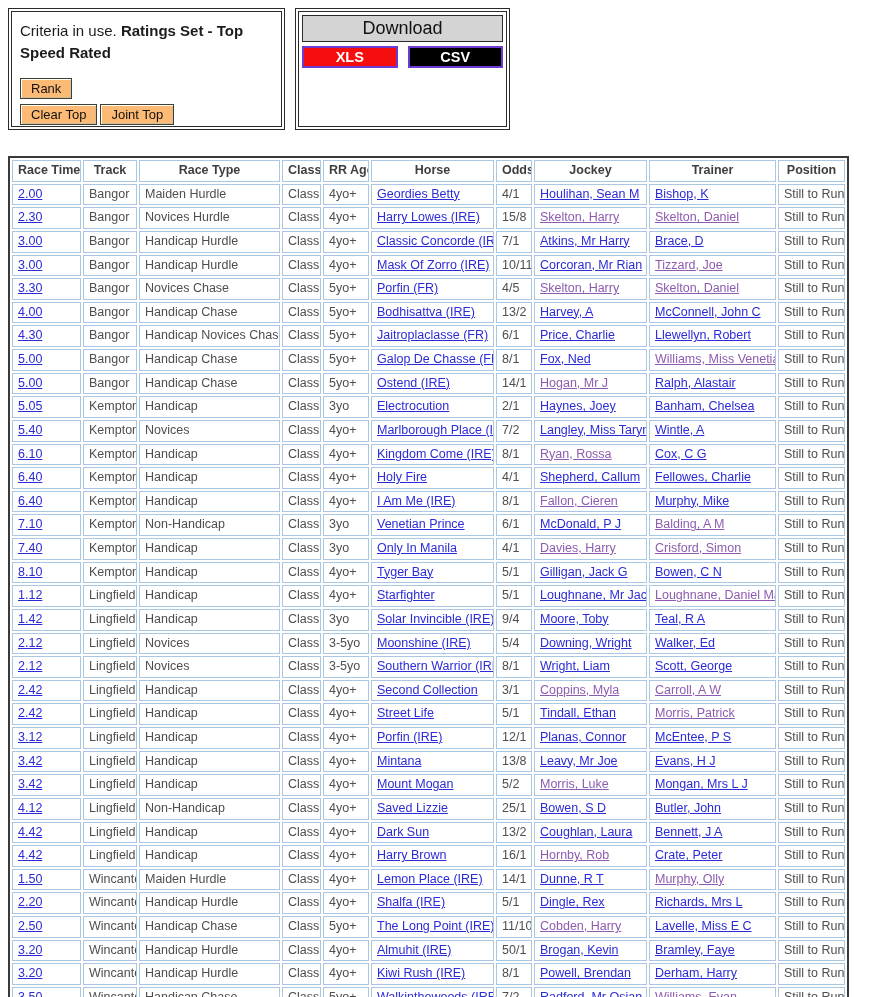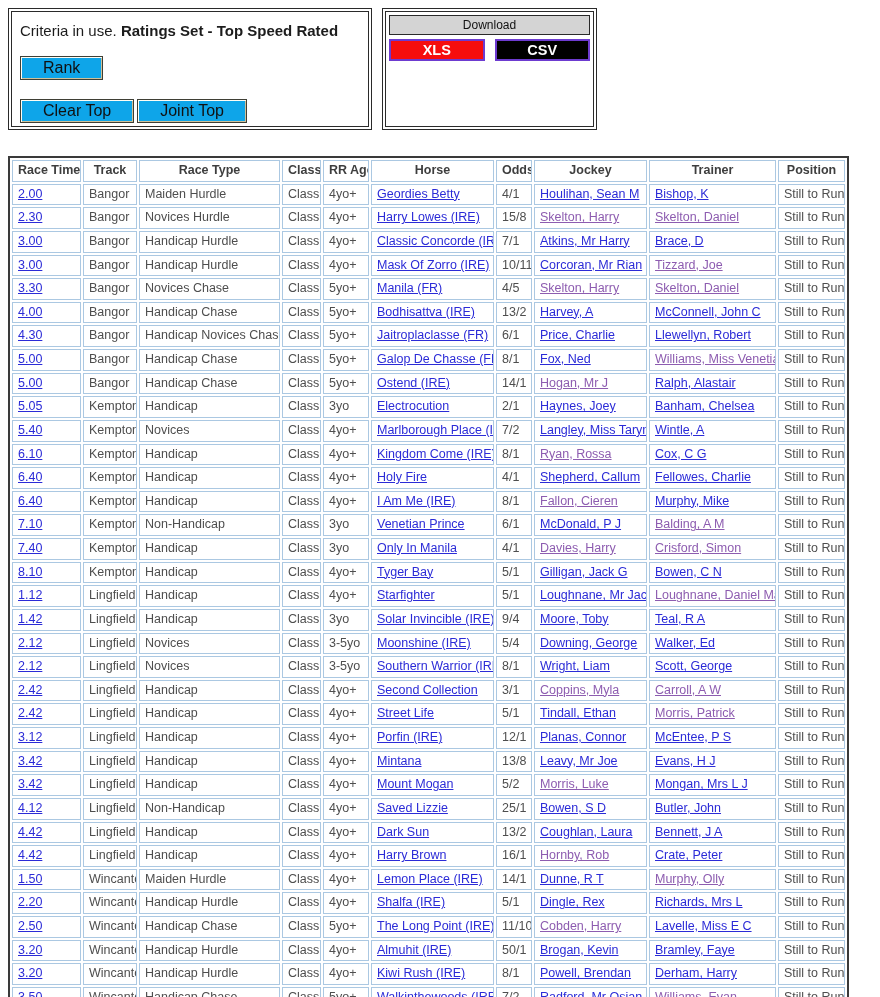--- a/index.html
+++ b/index.html
@@ -10,35 +10,35 @@
   *{box-sizing:border-box;}
   body{
     margin:8px; background:#ffffff;
     font-family:"Liberation Sans","DejaVu Sans",sans-serif;
     color:#1c1c1c;
   }
   
   .top{display:flex; gap:10px; align-items:stretch; margin-bottom:26px;}
   .outerbox{border:1px solid #2a2a2a; padding:2px; height:122px;}
   .innerbox{border:1px solid #2a2a2a; height:100%; padding:8px 8px 6px 8px;}
-  .criteria-box{width:364px;}
+  .criteria-box{width:277px;}
   .crit-line{margin:0; font-size:15px; line-height:1.45; color:#1c1c1c;}
-  .btnrow{margin-top:19px;}
+  .btnrow{margin-top:5px;}
   .btnrow.first{margin-top:14px;}
   .hbtn{
-    font-family:inherit; font-size:16px; color:#111;
-    background:#0ea5e9; border:1px solid #3f3f35;
+    font-family:inherit; font-size:13px; color:#111;
+    background:#fdba74; border:1px solid #3f3f35;
     box-shadow:inset 1px 1px 0 #fffdf4, inset -1px -1px 0 #cec19a;
-    padding:2px 22px; margin-right:3px; cursor:pointer;
+    padding:2px 10px; margin-right:3px; cursor:pointer;
   }
   .download-box{width:215px;}
   .innerbox.dl{padding:3px 3px;}
   .dl-header{
     background:#d4d4d4; border:1px solid #2a2a2a; text-align:center;
-    font-size:12px; padding:2px 0; color:#111;
+    font-size:18px; padding:2px 0; color:#111;
   }
   .dl-buttons{display:flex; gap:10px; margin-top:4px;}
   .dl-btn{
     flex:1; text-align:center; color:#fff; font-weight:bold; font-size:14.5px;
     padding:1px 0; border:2px solid var(--dlborder); text-decoration:none;
     cursor:pointer; display:block;
   }
   .dl-xls{background:var(--xls);}
   .dl-csv{background:var(--csv);}
   
@@ -161,21 +161,21 @@
         <td><a href="#">Corcoran, Mr Rian</a></td>
         <td><a href="#" class="visited">Tizzard, Joe</a></td>
         <td>Still to Run</td>
       </tr>
       <tr>
         <td><a href="#">3.30</a></td>
         <td>Bangor</td>
         <td>Novices Chase</td>
         <td>Class 3</td>
         <td>5yo+</td>
-        <td><a href="#">Manila (FR)</a></td>
+        <td><a href="#">Porfin (FR)</a></td>
         <td>4/5</td>
         <td><a href="#" class="visited">Skelton, Harry</a></td>
         <td><a href="#" class="visited">Skelton, Daniel</a></td>
         <td>Still to Run</td>
       </tr>
       <tr>
         <td><a href="#">4.00</a></td>
         <td>Bangor</td>
         <td>Handicap Chase</td>
         <td>Class 4</td>
@@ -343,21 +343,21 @@
         <td>Still to Run</td>
       </tr>
       <tr>
         <td><a href="#">2.12</a></td>
         <td>Lingfield</td>
         <td>Novices</td>
         <td>Class 5</td>
         <td>3-5yo</td>
         <td><a href="#">Moonshine (IRE)</a></td>
         <td>5/4</td>
-        <td><a href="#">Downing, George</a></td>
+        <td><a href="#">Downing, Wright</a></td>
         <td><a href="#">Walker, Ed</a></td>
         <td>Still to Run</td>
       </tr>
       <tr>
         <td><a href="#">2.12</a></td>
         <td>Lingfield</td>
         <td>Novices</td>
         <td>Class 5</td>
         <td>3-5yo</td>
         <td><a href="#">Southern Warrior (IRE)</a></td>

